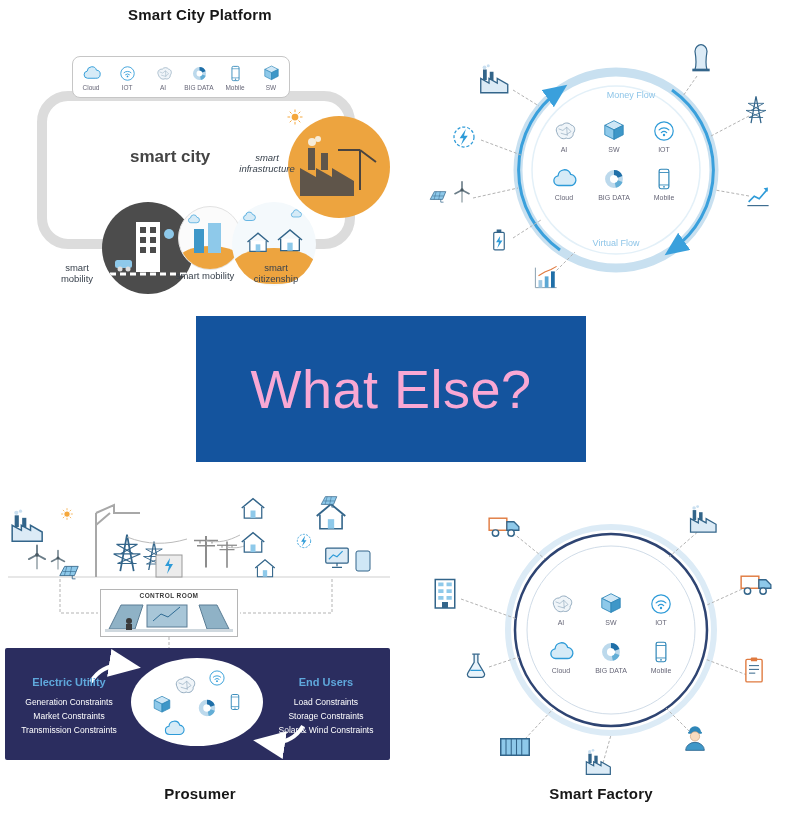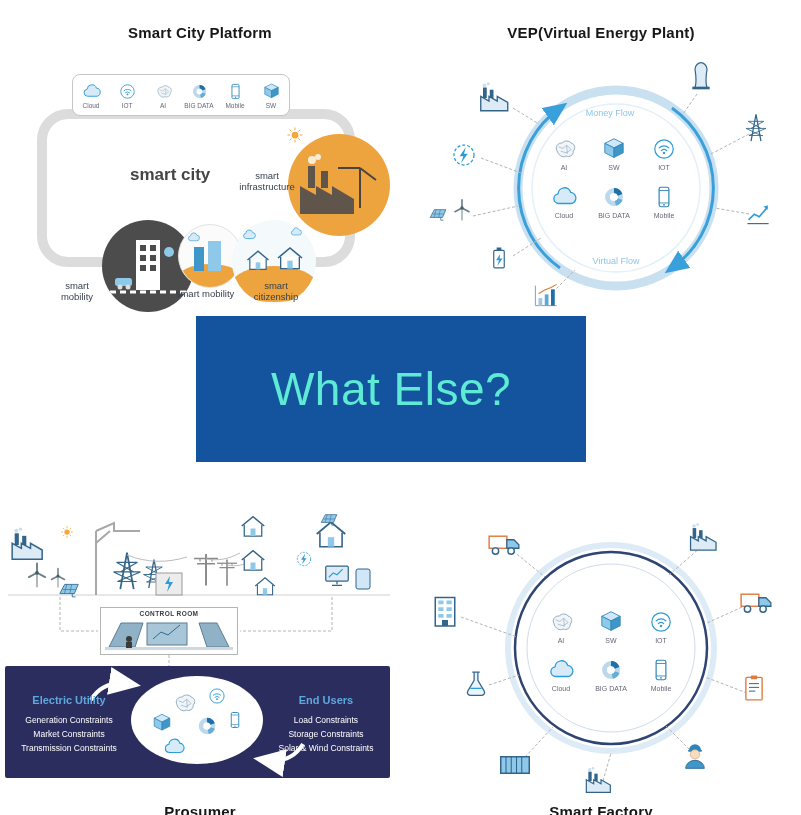--- a/index.html
+++ b/index.html
@@ -1,38 +1,38 @@
 <!DOCTYPE html>
 <html><head>
 <meta charset="utf-8">
 <style>
   html,body{margin:0;padding:0;background:#fff;}
   .page{position:relative;width:801px;height:815px;background:#fff;font-family:"Liberation Sans",sans-serif;overflow:hidden;}
-  .panel{position:absolute;margin-top:18px;}
+  .panel{position:absolute;}
   .ttl{position:absolute;left:0;width:100%;text-align:center;font-size:15px;font-weight:bold;color:#171717;letter-spacing:.2px;}
   .absvg{position:absolute;left:0;top:0;}
   
   .iconbar{position:absolute;left:72px;top:56px;width:216px;height:40px;background:#fff;border:1px solid #c6c6c6;border-radius:8px;display:flex;align-items:center;justify-content:space-around;z-index:3;}
   .ib-item{display:flex;flex-direction:column;align-items:center;width:34px;}
   .ib-label{font-size:6.5px;color:#667;margin-top:1px;white-space:nowrap;}
   
   .node{position:absolute;border-radius:50%;overflow:hidden;z-index:2;}
   .node svg{position:absolute;left:0;top:0;}
   .n-label{position:absolute;left:0;top:0;width:100%;color:#fff;font-size:8px;font-weight:bold;text-align:center;line-height:1.3;padding-top:15px;box-sizing:border-box;z-index:2;}
   .out-label{position:absolute;font-size:9.5px;color:#39424d;text-align:center;line-height:1.2;z-index:4;}
   .center-label{position:absolute;left:130px;top:147px;width:120px;font-size:17px;font-weight:bold;color:#454545;z-index:3;}
   
   .grid3{position:absolute;display:grid;grid-template-columns:repeat(3,50px);row-gap:13px;justify-items:center;z-index:3;}
   .cell{display:flex;flex-direction:column;align-items:center;}
   .cell .lbl{font-size:7px;color:#667;margin-top:2px;white-space:nowrap;}
   .flowtag{position:absolute;width:100px;text-align:center;font-size:9px;color:#8ec5e8;z-index:3;}
   .sat{position:absolute;display:flex;flex-direction:column;align-items:center;z-index:3;}
   
   .whatelse{position:absolute;left:196px;top:316px;width:390px;height:146px;background:#14549e;display:flex;align-items:center;justify-content:center;}
-  .we-text{color:#5eead4;font-size:46px;letter-spacing:.5px;}
+  .we-text{color:#f9a8d4;font-size:54px;letter-spacing:.5px;}
   
   .controlroom{position:absolute;left:100px;top:104px;width:138px;height:48px;background:#fff;border:1px solid #b5b5b5;box-sizing:border-box;z-index:3;}
   .cr-label{display:block;text-align:center;font-size:6.5px;font-weight:bold;color:#3a3a3a;margin-top:2px;letter-spacing:.4px;}
   .darkbox{position:absolute;left:5px;top:163px;width:385px;height:112px;background:#2b2d5f;border-radius:2px;z-index:2;}
   .db-col{position:absolute;width:116px;text-align:center;top:28px;}
   .db-title{display:block;color:#5fa8dc;font-size:11px;font-weight:bold;margin-bottom:7px;}
   .db-item{display:block;color:#fff;font-size:8.5px;line-height:1.65;}
 </style>
 </head>
 <body>
@@ -239,21 +239,21 @@
     <div class="node" style="left:288px;top:116px;width:102px;height:102px;background:#eda43f;">
       <svg width="102" height="102" viewBox="0 0 102 102">
         <path d="M72 34V74M72 34l16 12M72 34H50" stroke="#4a4440" stroke-width="2" fill="none"></path>
         <path d="M12 80V52l16 9v-9l16 9v-9l22 13v15z" fill="#5f554a"></path>
         <rect x="20" y="32" width="7" height="22" fill="#5f554a"></rect>
         <rect x="33" y="37" width="7" height="17" fill="#5f554a"></rect>
         <circle cx="24" cy="26" r="4" fill="#f7ecd8"></circle>
         <circle cx="30" cy="23" r="3" fill="#f7ecd8"></circle>
       </svg>
     </div>
-    <div class="out-label" style="left:238px;top:152px;width:58px;">smart infrastructure</div>
+    <div class="out-label" style="left:238px;top:152px;width:58px;font-style:italic;">smart infrastructure</div>
 
     <div class="node" style="left:102px;top:202px;width:92px;height:92px;background:#4c4c4c;">
       <svg width="92" height="92" viewBox="0 0 92 92">
         <rect x="34" y="20" width="24" height="50" fill="#fff"></rect>
         <g fill="#4c4c4c">
             <rect x="38" y="25" width="6" height="6"></rect>
             <rect x="48" y="25" width="6" height="6"></rect>
             <rect x="38" y="35" width="6" height="6"></rect>
             <rect x="48" y="35" width="6" height="6"></rect>
             <rect x="38" y="45" width="6" height="6"></rect>
@@ -284,38 +284,37 @@
         <use href="#i-house" x="12" y="26" width="28" height="28"></use>
         <use href="#i-house" x="42" y="22" width="32" height="32"></use>
         <use href="#i-cloud" x="10" y="8" width="14" height="14"></use>
         <use href="#i-cloud" x="58" y="6" width="12" height="12"></use>
       </svg>
     </div>
     <div class="out-label" style="left:246px;top:262px;width:60px;">smart citizenship</div>
   </div>
 
   <div class="panel" style="left:401px;top:0;width:400px;height:312px;">
-    <div class="ttl" style="top:6px;">VEP(Virtual Energy Plant)</div>
     <svg class="absvg" width="400" height="312" viewBox="0 0 400 312">
       <circle cx="215" cy="170" r="98" fill="none" stroke="#c8e0f0" stroke-width="9"></circle>
       <circle cx="215" cy="170" r="84" fill="none" stroke="#e3f0f8" stroke-width="1.5"></circle>
       <path d="M271 90A98 98 0 0 1 271 250" fill="none" stroke="#3aa0dc" stroke-width="3" marker-end="url(#arrB)"></path>
       <path d="M159 250A98 98 0 0 1 159 90" fill="none" stroke="#3aa0dc" stroke-width="3" marker-end="url(#arrB)"></path>
       <g stroke="#b3b3b3" stroke-width="1" stroke-dasharray="3 2">
         <path d="M112 90L138 106"></path>
           <path d="M296 76L282 96"></path>
           <path d="M348 116L310 136"></path>
           <path d="M348 196L314 190"></path>
         <path d="M80 140L120 155"></path>
           <path d="M72 198L117 188"></path>
           <path d="M112 238L140 220"></path>
           <path d="M152 274L174 252"></path>
       </g>
     </svg>
-    <span class="flowtag" style="left:159px;top:90px;">Money Flow</span>
+    <span class="flowtag" style="left:180px;top:90px;">Money Flow</span>
     <span class="flowtag" style="left:165px;top:238px;">Virtual Flow</span>
 
     <div class="grid3" style="left:138px;top:118px;">
       <div class="cell">
           <svg width="26" height="26">
             <use href="#i-brain"></use>
           </svg>
           <span class="lbl">AI</span>
         </div>
       <div class="cell">

